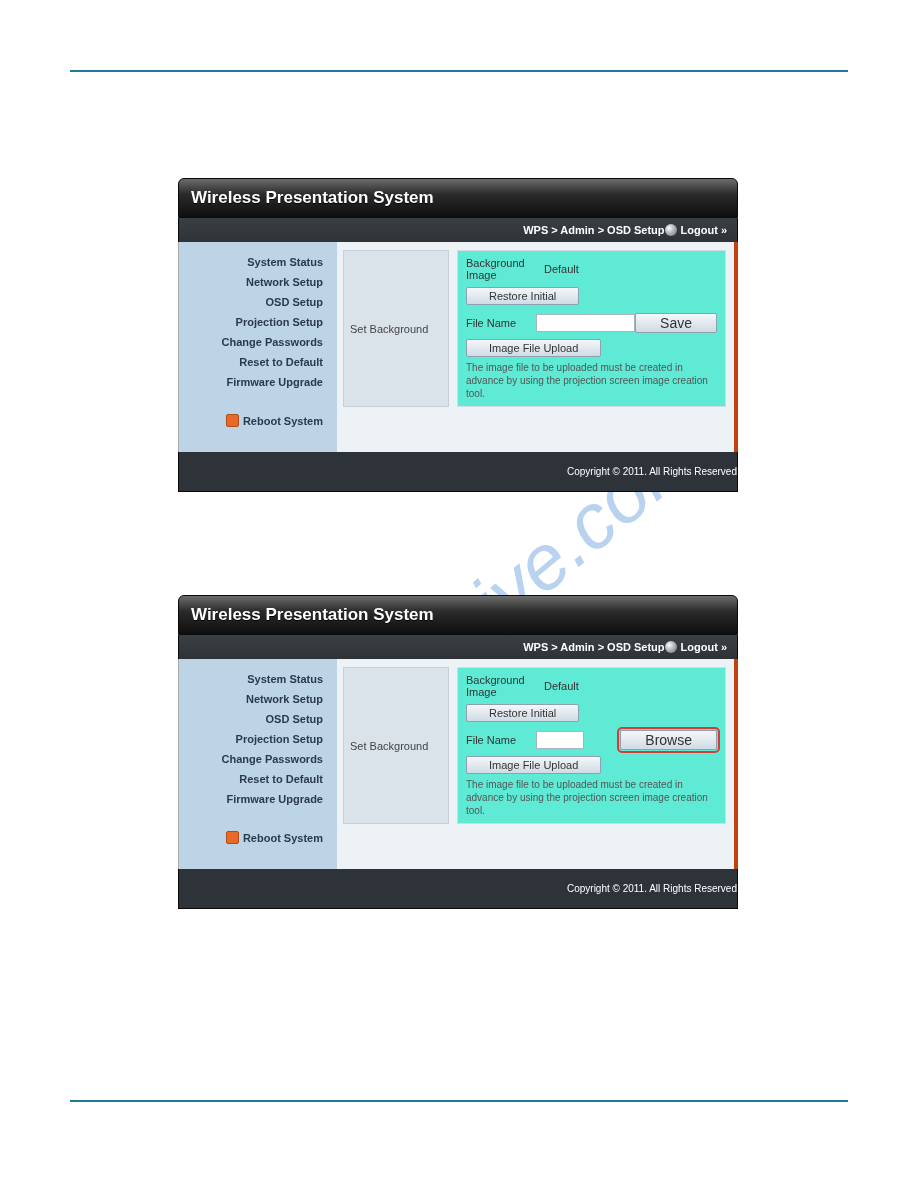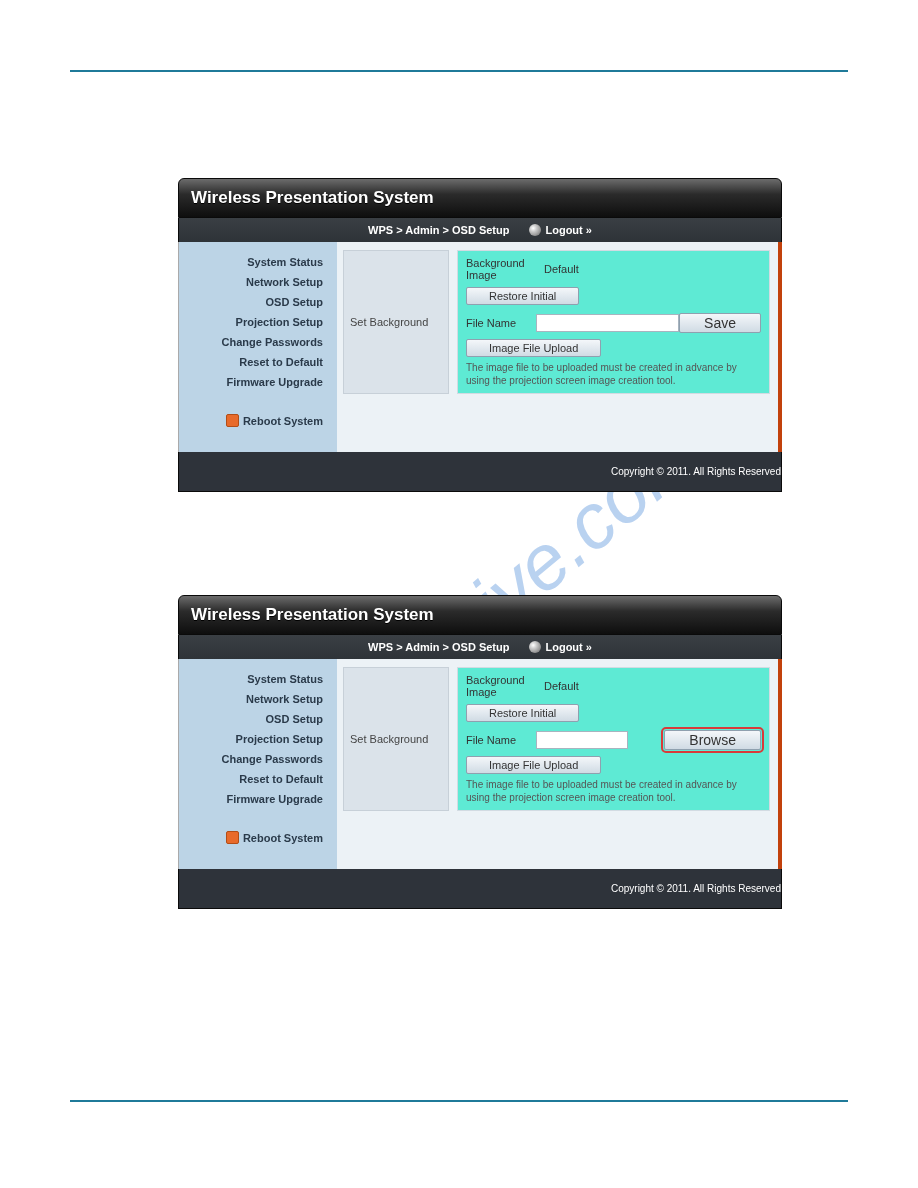--- a/index.html
+++ b/index.html
@@ -21,21 +21,21 @@
     right: 70px;
     height: 2px;
     background: #1f7a99;
   }
   .top-rule { top: 70px; }
   .bottom-rule { top: 1100px; }
 
   .panel-wrap {
     position: absolute;
     left: 178px;
-    width: 604px;
+    width: 560px;
   }
   .panel-wrap.first { top: 178px; }
   .panel-wrap.second { top: 595px; }
 
   .titlebar {
     height: 38px;
     border-radius: 6px 6px 0 0;
     background: linear-gradient(to bottom, #6c6c6c 0%, #2b2b2b 40%, #0e0e0e 100%);
     border: 1px solid #0a0a0a;
     color: #ffffff;
@@ -48,31 +48,30 @@
   }
 
   .breadcrumb-bar {
     height: 24px;
     background: linear-gradient(to bottom, #3a3f44 0%, #2e3338 100%);
     color: #ffffff;
     font-size: 11px;
     font-weight: bold;
     display: flex;
     align-items: center;
-    justify-content: center;
+    justify-content: flex-end;
     padding: 0 10px;
     border-left: 1px solid #0a0a0a;
     border-right: 1px solid #0a0a0a;
   }
   .logout-link {
     display: flex;
     align-items: center;
     gap: 4px;
     cursor: pointer;
-    padding-left: 20px;
   }
   .logout-icon {
     width: 12px;
     height: 12px;
     border-radius: 50%;
     background: radial-gradient(circle at 35% 35%, #fff 0%, #ccc 30%, #666 100%);
     display: inline-block;
   }
 
   .body-area {

